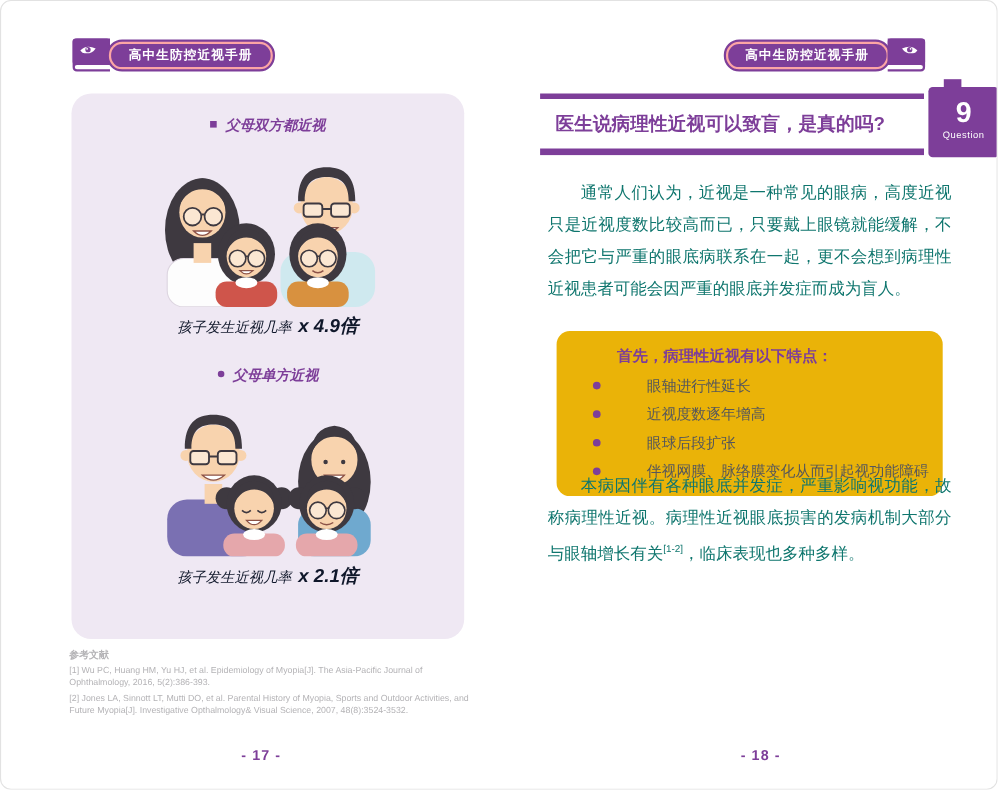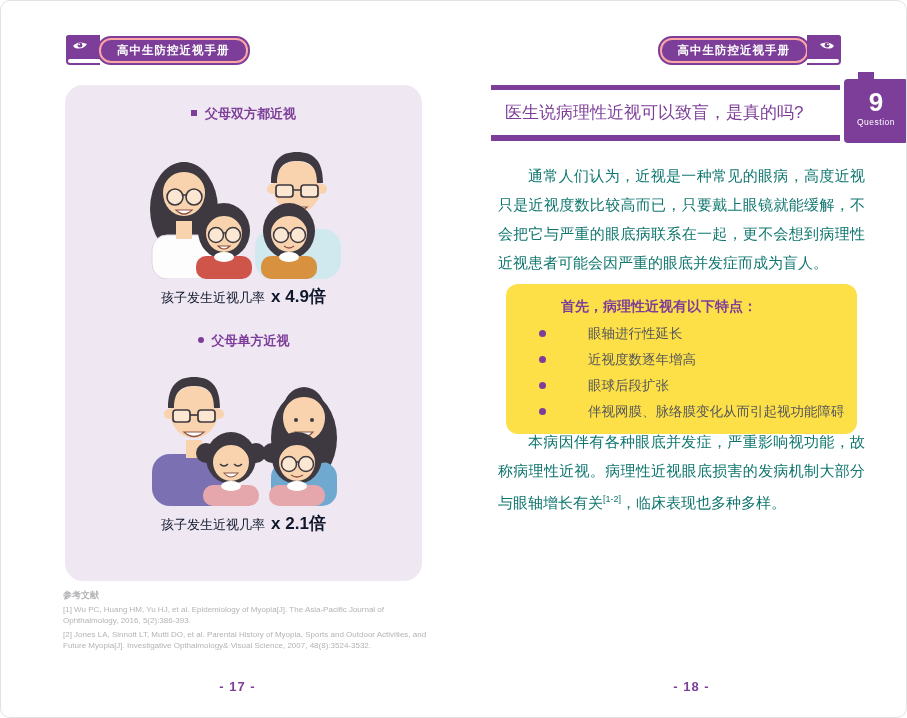--- a/index.html
+++ b/index.html
@@ -11,52 +11,52 @@
   .hdr-left { left:62px; }
   .hdr-right { right:62px; }
   .book-icon { width:40px; height:32px; flex:0 0 auto; }
   .book-icon.flip { transform:scaleX(-1); }
   .hdr-badge-outer { border:2px solid #7d3e99; border-radius:14px; padding:2px; background:#fca5a5; }
   .hdr-left .hdr-badge-outer { margin-left:-6px; }
   .hdr-right .hdr-badge-outer { margin-right:-6px; }
   .hdr-badge-inner { background:#7d3e99; color:#fff; font-size:11.5px; font-weight:bold; letter-spacing:1px; border-radius:10px; padding:3px 16px; white-space:nowrap; }
 
   
-  .illus-box { position:absolute; left:64px; top:84px; width:357px; height:496px; background:#efe8f3; border-radius:18px; text-align:center; }
+  .illus-box { position:absolute; left:64px; top:84px; width:357px; height:496px; background:#efe8f3; border-radius:18px; text-align:center;font-style:italic; }
   .illus-label { margin-top:20px; font-size:13px; font-weight:bold; color:#7d3e99; }
   .sq-bullet { display:inline-block; width:6px; height:6px; background:#7d3e99; margin-right:8px; vertical-align:2px; }
   .dot-bullet { display:inline-block; width:6px; height:6px; background:#7d3e99; border-radius:50%; margin-right:8px; vertical-align:2px; }
   .family-svg { display:block; margin:6px auto 0 auto; }
   .illus-caption { margin-top:6px; font-size:13px; color:#0f172a; }
   .illus-caption .mult { font-size:17px; font-weight:bold; margin-left:6px; }
   .illus-label-2 { margin-top:24px; }
 
   .references { position:absolute; left:62px; top:588px; width:364px; color:#b4b3b6; }
   .ref-title { font-size:9px; font-weight:bold; margin-bottom:2px; }
   .ref-item { font-size:8px; line-height:11px; margin-bottom:3px; }
 
   .pagenum { position:absolute; top:678px; width:453px; text-align:center; font-size:13px; font-weight:bold; color:#7d3e99; letter-spacing:1px;padding-left:20px; }
   .pagenum-left { left:0; }
   .pagenum-right { left:454px; }
 
   
   .title-row { position:absolute; left:490px; top:76px; width:417px; height:66px; }
   .title-banner { position:absolute; left:0; top:8px; right:68px; background:#fff; border-top:5px solid #7d3e99; border-bottom:6px solid #7d3e99; height:56px; display:flex; align-items:center; }
-  .title-banner h1 { font-size:17px; font-weight:normal; color:#7d3e99; padding-left:14px; white-space:nowrap; }
+  .title-banner h1 { font-size:17px; font-weight:bold; color:#7d3e99; padding-left:14px; white-space:nowrap; }
   .q-badge { position:absolute; right:0; top:2px; width:64px; height:64px; background:#7d3e99; border-radius:4px; text-align:center; color:#fff; }
   .q-badge .tab { position:absolute; top:-7px; left:14px; width:16px; height:8px; background:#7d3e99; }
   .q-num { font-size:26px; font-weight:bold; line-height:30px; margin-top:8px; }
   .q-label { font-size:8.5px; letter-spacing:0.5px; }
 
   .body-para { position:absolute; left:497px; width:367px; font-size:15px; line-height:29px; color:#0f766e; text-align:justify; text-indent:2em; }
   .para1 { top:160px; }
   .para2 { top:426px; }
   sup { font-size:9px; vertical-align:6px; }
 
-  .feature-box { position:absolute; left:505px; top:283px; width:351px; background:#fde047; border-radius:12px; padding:14px 12px 14px 0; }
+  .feature-box { position:absolute; left:505px; top:300px; width:351px; background:#eab308; border-radius:12px; padding:14px 12px 14px 0; }
   .fb-title { margin-left:55px; font-size:14px; font-weight:bold; color:#7d3e99; }
   .fb-list { list-style:none; margin-top:8px; }
   .fb-list li { display:flex; padding-left:33px; margin-top:9px; font-size:13.5px; color:#56575b; line-height:17px;gap:28px; }
   .fb-dot { flex:0 0 7px; width:7px; height:7px; border-radius:50%; background:#7d3e99; margin-top:5px; margin-right:14px; }
 
   .bullet-paras { position:absolute; left:497px; top:532px; width:369px; }
   .bullet-para { font-size:15px; line-height:28.5px; color:#56575b; text-align:justify; text-indent:1em; margin-bottom:9px; }
   .inline-dot { display:inline-block; width:7px; height:7px; border-radius:50%; background:#7d3e99; margin-right:7px; vertical-align:2px; }
 </style>
 </head>

